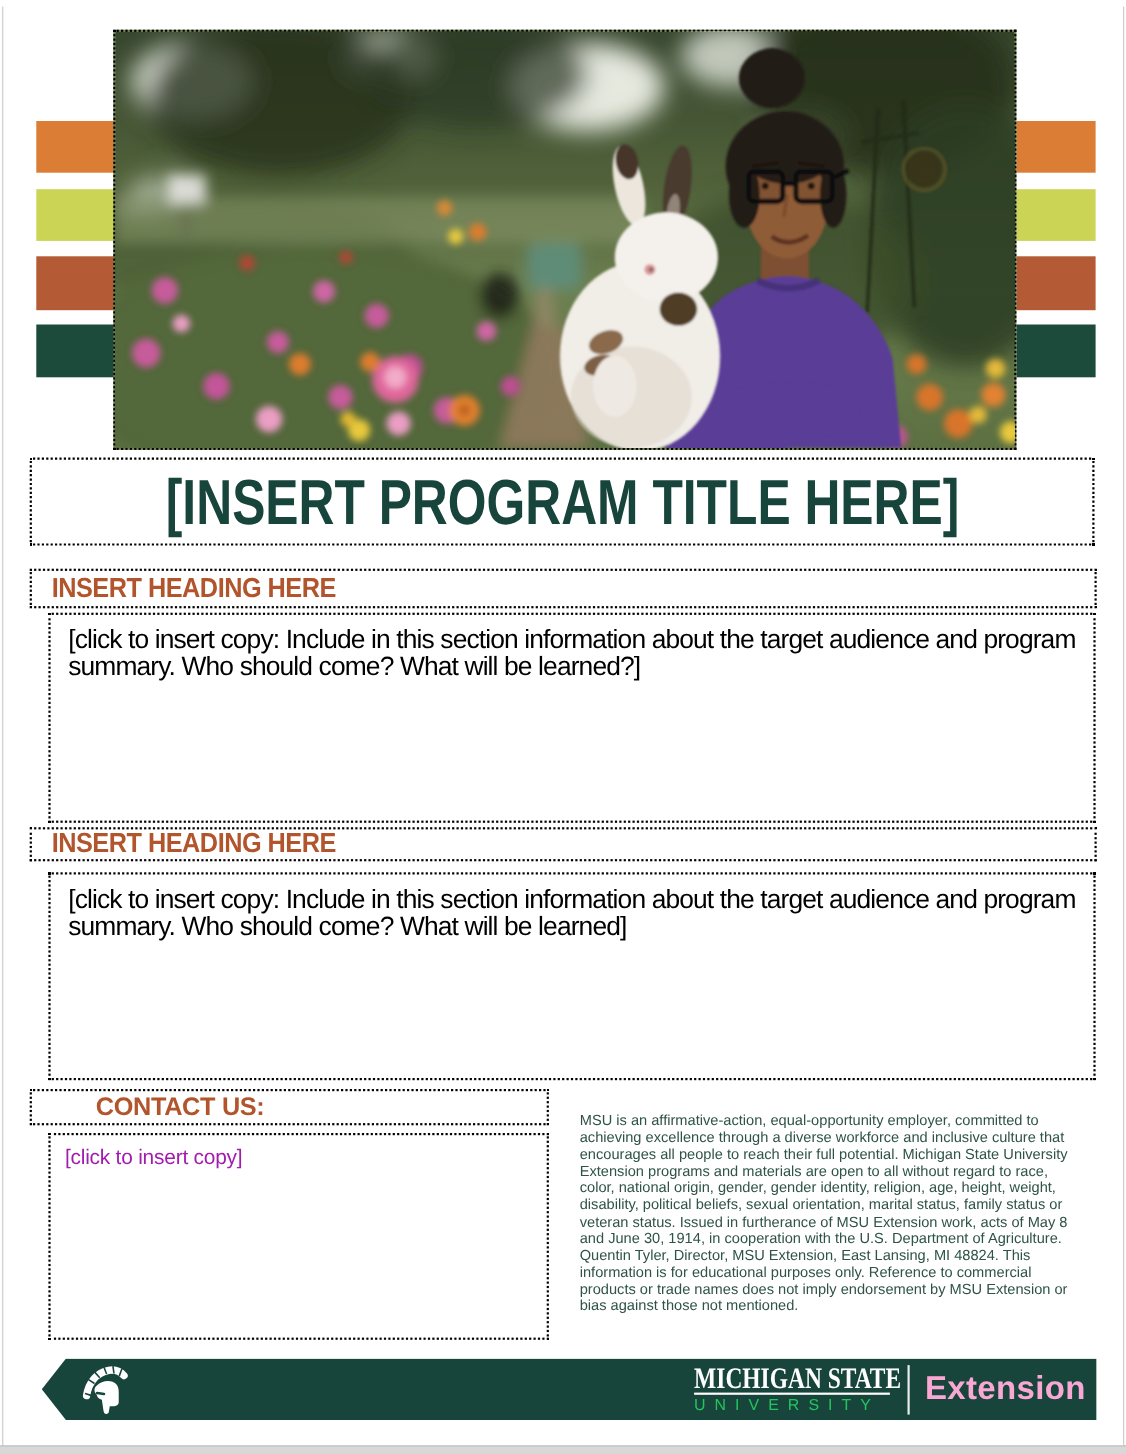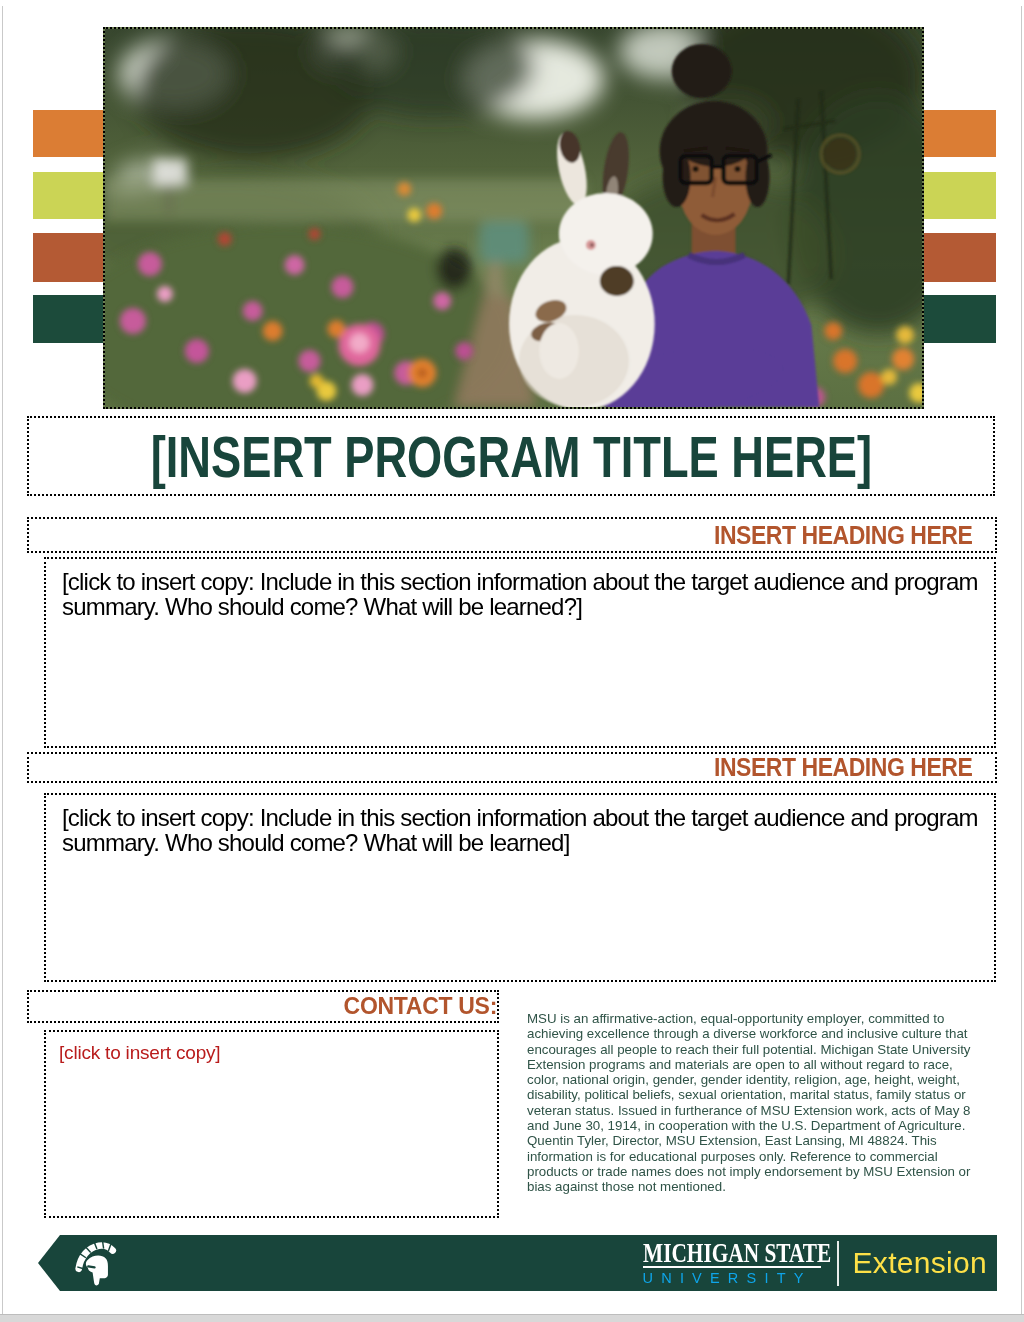--- a/index.html
+++ b/index.html
@@ -2,21 +2,21 @@
 <html><head>
 <meta charset="utf-8">
 <style>
   html,body{margin:0;padding:0;background:#ffffff;}
   .page{
     position:relative;width:1024px;height:1322px;background:#fff;overflow:hidden;
     font-family:"Liberation Sans","DejaVu Sans",sans-serif;
     padding-left:42px;
   }
   .abs{position:absolute;box-sizing:border-box;}
-  .dotted{border:2px dotted #000;justify-content:flex-end;}
+  .dotted{border:2px dotted #000;}
   .edge{position:absolute;top:6px;bottom:6px;width:1px;background:#c9c9c9;}
   .bottom-strip{position:absolute;left:0;right:0;bottom:0;height:7px;background:#d8d8d8;border-top:1px solid #bdbdbd;}
 
   
   .photo-frame{left:103px;top:27px;width:821px;height:382px;background:#6d7f52;}
   .photo-frame svg{display:block;width:100%;height:100%;}
 
   
   .stripe{position:absolute;width:72px;}
 
@@ -33,41 +33,41 @@
     font-size:25px;font-weight:bold;color:#B2552D;white-space:nowrap;
     display:inline-block;transform:scaleX(0.92);transform-origin:left center;letter-spacing:-0.5px;
   }
 
   
   .body-box{left:44px;width:952px;padding:10px 16px;}
   .body-text{font-size:24px;letter-spacing:-0.8px;line-height:25px;color:#000;}
 
   
   .contact-heading-box{left:27px;top:990px;width:472px;height:33px;display:flex;align-items:center;padding-left:18px;}
-  .contact-heading-text{font-size:23px;font-weight:bold;color:#B2552D;white-space:nowrap;letter-spacing:-0.3px;}
+  .contact-heading-text{font-size:23px;font-weight:bold;color:#B2552D;white-space:nowrap;letter-spacing:-0.3px;margin-left:40px;}
   .contact-body-box{left:44px;top:1030px;width:455px;height:188px;padding:10px 13px;}
-  .contact-body-text{font-size:19px;color:#b91c1c;letter-spacing:-0.2px;}
+  .contact-body-text{font-size:19px;color:#a21caf;letter-spacing:-0.2px;}
 
   
   .legal{left:527px;top:1011px;width:452px;font-size:13.3px;line-height:15.3px;color:#2F5347;}
 
   
   .footer-bar{
     left:38px;top:1235px;width:959px;height:56px;background:#18453B;
     clip-path:polygon(22px 0,100% 0,100% 100%,22px 100%,0 50%);
   }
   .helmet{position:absolute;left:34px;top:5px;width:46px;height:46px;}
   .wordmark-group{position:absolute;right:6px;top:0;height:56px;display:flex;align-items:center;}
   .msu-block{width:178px;}
   .msu-line1{display:block;font-family:"Liberation Serif","DejaVu Serif",serif;font-weight:bold;
     font-size:27px;line-height:24px;color:#fff;white-space:nowrap;transform:scaleX(0.79);transform-origin:left center;}
   .msu-rule{height:2px;background:#fff;margin:1px 0 2px 0;width:178px;}
-  .msu-line2{display:block;font-size:14.5px;color:#0ea5e9;letter-spacing:8.2px;white-space:nowrap;}
+  .msu-line2{display:block;font-size:14.5px;color:#22c55e;letter-spacing:8.2px;white-space:nowrap;}
   .wm-divider{width:2px;height:45px;background:rgba(255,255,255,0.9);margin:0 14px 0 16px;}
-  .extension-text{font-size:30px;font-weight:400;color:#fde047;letter-spacing:0.3px;padding-right:4px;}
+  .extension-text{font-size:30px;font-weight:700;color:#f9a8d4;letter-spacing:0.3px;padding-right:4px;}
 </style>
 </head>
 <body>
 
 <div class="page">
 
   <div class="edge" style="left:2px;"></div>
   <div class="edge" style="left:1021px;"></div>
 
   <div class="stripe" style="left:33px;top:110px;height:47px;background:#DB7D34;"></div>

